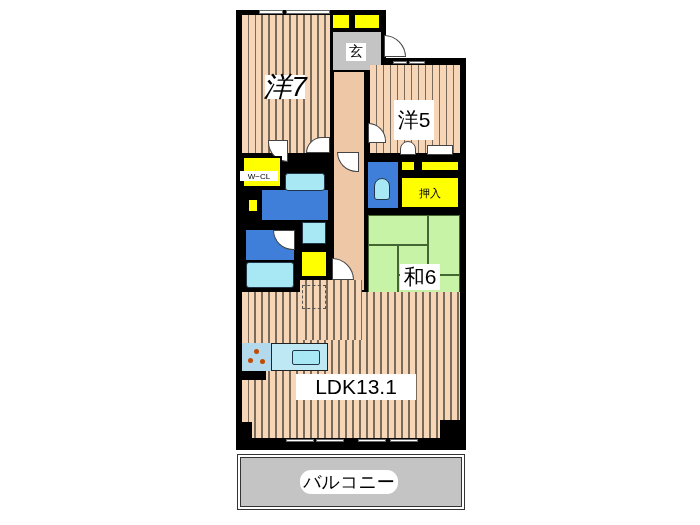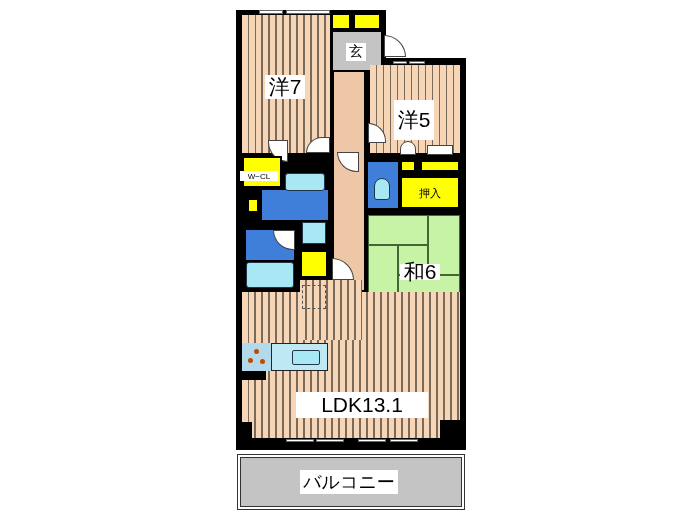--- a/index.html
+++ b/index.html
@@ -23,21 +23,21 @@
 <body>
 
 <div class="abs" style="left:0;top:0;width:700px;height:525px;">
 
   <div class="abs wall" style="left:236px;top:10px;width:150px;height:440px;"></div>
   <div class="abs wall" style="left:362px;top:58px;width:104px;height:392px;"></div>
 
   <div class="abs wood" style="left:242px;top:15px;width:88px;height:138px;"></div>
   <div class="abs win" style="left:259px;top:10px;width:24px;height:4px;"></div>
   <div class="abs win" style="left:286px;top:10px;width:44px;height:4px;"></div>
-  <div class="abs label" style="left:265px;top:75px;width:40px;height:24px;font-size:21px;">洋7</div>
+  <div class="abs label" style="left:265px;top:75px;width:40px;height:24px;font-size:28px;font-style:italic;">洋7</div>
 
   <div class="abs yellow" style="left:331px;top:13px;width:20px;height:17px;"></div>
   <div class="abs yellow" style="left:353px;top:13px;width:28px;height:17px;"></div>
 
   <div class="abs gray" style="left:333px;top:32px;width:48px;height:38px;"></div>
   <div class="abs label" style="left:346px;top:43px;width:20px;height:18px;font-size:14px;background:#fff;">玄</div>
   <div class="abs door" style="left:384px;top:35px;width:22px;height:22px;border-radius:0 22px 0 0;"></div>
 
   <div class="abs hall" style="left:334px;top:72px;width:30px;height:218px;"></div>
 
@@ -74,37 +74,37 @@
   <div class="abs yellow" style="left:400px;top:176px;width:60px;height:33px;"></div>
   <div class="abs" style="left:414px;top:186px;width:32px;height:14px;font-size:11px;text-align:center;">押入</div>
 
   <div class="abs" style="left:368px;top:215px;width:92px;height:122px;background:#c6f3a6;"></div>
   <div class="abs tatami" style="left:368px;top:215px;width:60px;height:30px;"></div>
   <div class="abs tatami" style="left:428px;top:215px;width:32px;height:60px;"></div>
   <div class="abs tatami" style="left:368px;top:245px;width:30px;height:60px;"></div>
   <div class="abs tatami" style="left:398px;top:245px;width:30px;height:30px;"></div>
   <div class="abs tatami" style="left:398px;top:275px;width:62px;height:30px;"></div>
   <div class="abs tatami" style="left:368px;top:305px;width:92px;height:32px;"></div>
-  <div class="abs label" style="left:400px;top:264px;width:40px;height:16px;font-size:21px;">和6</div>
+  <div class="abs label" style="left:400px;top:264px;width:40px;height:26px;font-size:21px;">和6</div>
 
   <div class="abs wood" style="left:242px;top:292px;width:218px;height:146px;"></div>
   <div class="abs wood" style="left:300px;top:280px;width:62px;height:60px;"></div>
   <div class="abs" style="left:302px;top:285px;width:24px;height:24px;border:1px dashed #555;"></div>
   <div class="abs" style="left:242px;top:343px;width:86px;height:28px;background:#bde8f4;border:1px solid #222;"></div>
   <div class="abs" style="left:242px;top:343px;width:30px;height:28px;background:#b2d9ec;border-right:1px solid #222;">
     <span class="abs" style="left:12px;top:6px;width:5px;height:5px;border-radius:50%;background:#c04a00;"></span>
     <span class="abs" style="left:6px;top:15px;width:5px;height:5px;border-radius:50%;background:#c04a00;"></span>
     <span class="abs" style="left:18px;top:16px;width:5px;height:5px;border-radius:50%;background:#c04a00;"></span>
   </div>
   <div class="abs lightblue" style="left:292px;top:350px;width:28px;height:15px;border-radius:2px;"></div>
   <div class="abs wall" style="left:236px;top:371px;width:30px;height:9px;"></div>
-  <div class="abs label" style="left:296px;top:392px;width:132px;height:26px;font-size:21px;">LDK13.1</div>
+  <div class="abs label" style="left:296px;top:374px;width:120px;height:26px;font-size:21px;">LDK13.1</div>
   <div class="abs wall" style="left:236px;top:422px;width:16px;height:22px;"></div>
   <div class="abs wall" style="left:440px;top:420px;width:26px;height:26px;"></div>
   <div class="abs win" style="left:286px;top:439px;width:28px;height:3px;"></div>
   <div class="abs win" style="left:316px;top:439px;width:28px;height:3px;"></div>
   <div class="abs win" style="left:358px;top:439px;width:28px;height:3px;"></div>
   <div class="abs win" style="left:390px;top:439px;width:28px;height:3px;"></div>
 
   <div class="abs" style="left:237px;top:454px;width:228px;height:56px;background:#c4c4c4;border:1.5px solid #333;box-shadow: inset 0 0 0 2px #fff, inset 0 0 0 3px #333;"></div>
-  <div class="abs label" style="left:300px;top:470px;width:98px;height:24px;font-size:18px;">バルコニー</div>
+  <div class="abs label" style="left:300px;top:470px;width:98px;height:24px;font-size:18px;border-radius:11px;">バルコニー</div>
 
 </div>
 
 </body></html>

